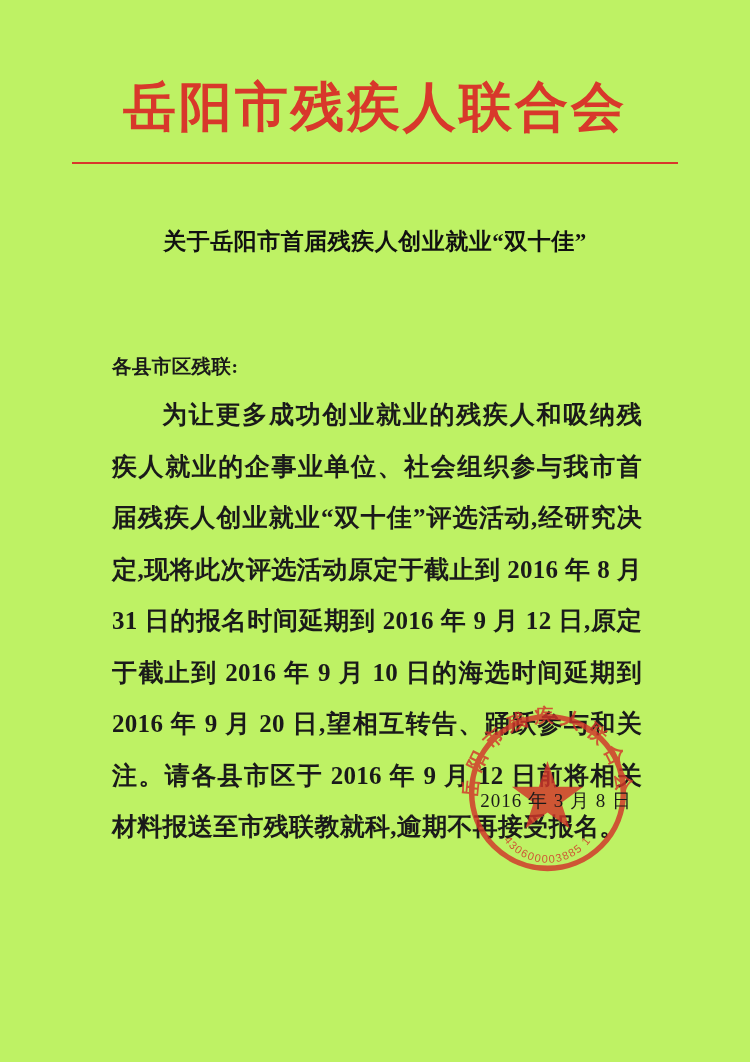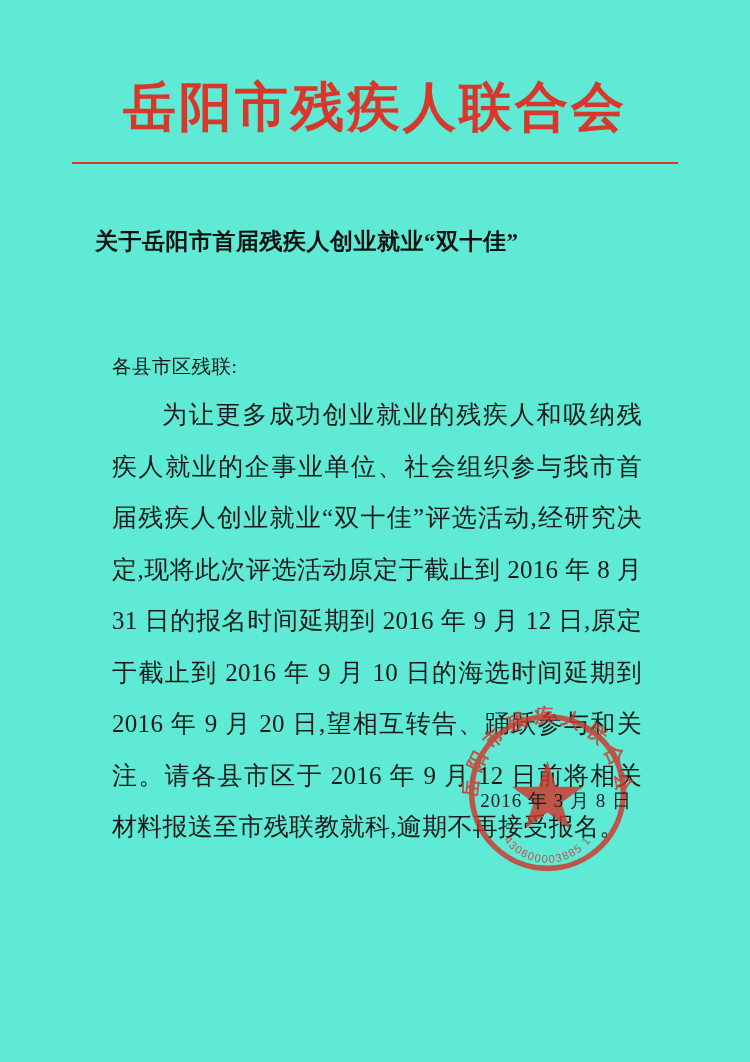--- a/index.html
+++ b/index.html
@@ -11,21 +11,21 @@
     height: 1062px;
     background: #ffffff;
     font-family: "Liberation Serif", "DejaVu Serif", serif;
     color: #1a1a1a;
     overflow: hidden;
   }
   .page {
     position: relative;
     width: 750px;
     height: 1062px;
-    background: #5eead4;
+    background: #bef264;
   }
 
   
   .masthead {
     position: absolute;
     top: 78px;
     left: 0;
     width: 750px;
     text-align: center;
   }
@@ -46,37 +46,38 @@
     height: 2px;
     background: #d8382b;
   }
 
   
   .doc-title {
     position: absolute;
     top: 222px;
     left: 95px;
     width: 560px;
-    text-align: left;
+    text-align: center;
     font-size: 23px;
     font-weight: bold;
     line-height: 1.75;
     color: #111;
     letter-spacing: 0.5px;
   }
   .doc-title-line {
     display: block;
   }
 
   
   .body-wrap {
     position: absolute;
     top: 348px;
     left: 112px;
     width: 530px;
+    font-weight: bold;
   }
   .salutation {
     font-size: 19.5px;
     line-height: 1.9;
     margin: 0 0 4px 0;
     letter-spacing: 0.4px;
   }
   .para {
     font-size: 25px;
     line-height: 2.06;

